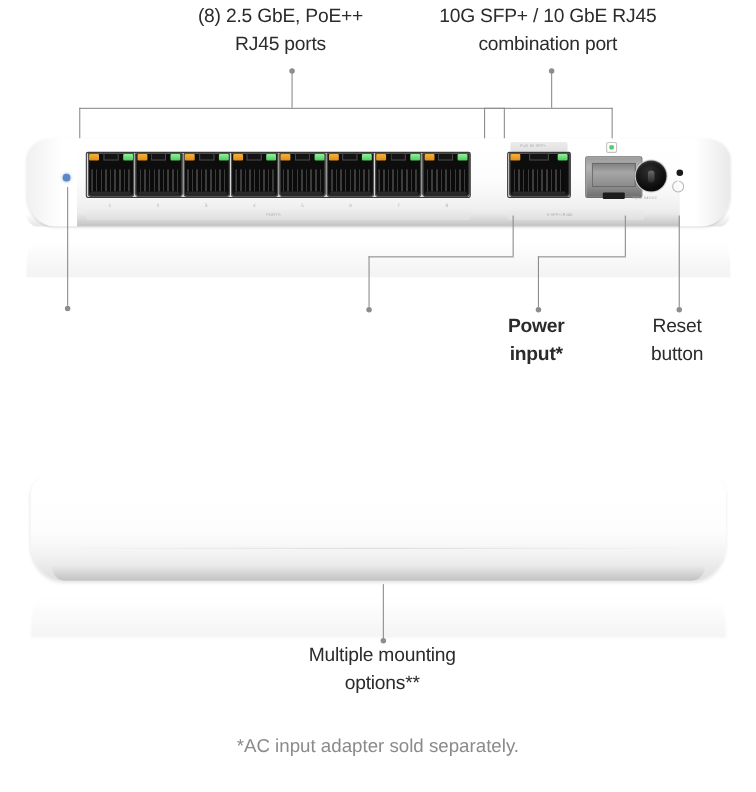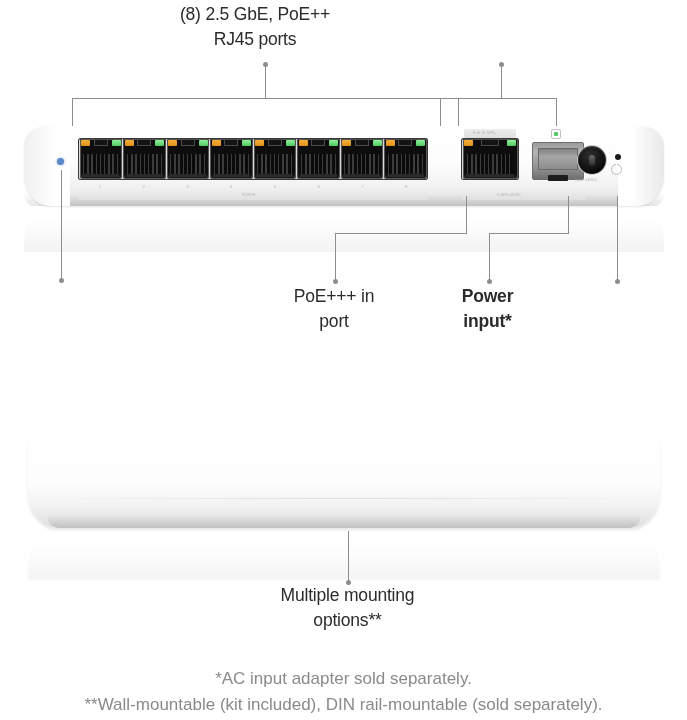--- a/index.html
+++ b/index.html
@@ -227,20 +227,22 @@
   }
 </style>
 </head>
 <body>
 
 <div id="root">
 
   <div class="callout" style="left:140px; top:2px; width:230px;">(8) 2.5 GbE, PoE++
 RJ45 ports</div>
 
+  <div class="callout" style="left:358px; top:2px; width:280px;">10G SFP+ / 10 GbE RJ45
+combination port</div>
 
   <div class="dot" style="left:263px; top:62px;"></div>
   <div class="vline" style="left:265px; top:66px; height:32px;"></div>
   <div class="hline" style="left:72px; top:98px; width:387px;"></div>
   <div class="vline" style="left:72px; top:98px; height:28px;"></div>
   <div class="vline" style="left:458px; top:98px; height:28px;"></div>
 
   <div class="dot" style="left:499px; top:62px;"></div>
   <div class="vline" style="left:501px; top:66px; height:32px;"></div>
   <div class="hline" style="left:440px; top:98px; width:117px;"></div>
@@ -369,37 +371,36 @@
 
   <div class="vline" style="left:568px; top:196px; height:37px;"></div>
   <div class="hline" style="left:489px; top:233px; width:80px;"></div>
   <div class="vline" style="left:489px; top:233px; height:46px;"></div>
   <div class="dot" style="left:487px; top:279px;"></div>
 
   <div class="vline" style="left:617px; top:196px; height:83px;"></div>
   <div class="dot" style="left:615px; top:279px;"></div>
 
 
-  <div class="callout" style="left:260px; top:284px; width:148px;">PoE+++ in
-port</div>
 
   <div class="callout" style="left:435px; top:284px; width:105px;font-weight:bold;">Power
 input*</div>
 
+  <div class="callout" style="left:563px; top:284px; width:105px;">Reset
+button</div>
 
   <div id="device-bottom">
     <div class="shell2"></div>
     <div class="edge-hi"></div>
   </div>
   <div id="reflect-bottom"></div>
 
   <div class="vline" style="left:348px; top:531px; height:51px;"></div>
   <div class="dot" style="left:346px; top:580px;"></div>
 
   <div class="callout" style="left:235px; top:583px; width:225px;text-align:center;">Multiple mounting
 options**</div>
 
   <div id="footnotes">
     <div>*AC input adapter sold separately.</div>
-    <div>**Wall-mountable (kit included), DIN rail-mountable (sold separately).</div>
   </div>
 
 </div>
 
 </body></html>

